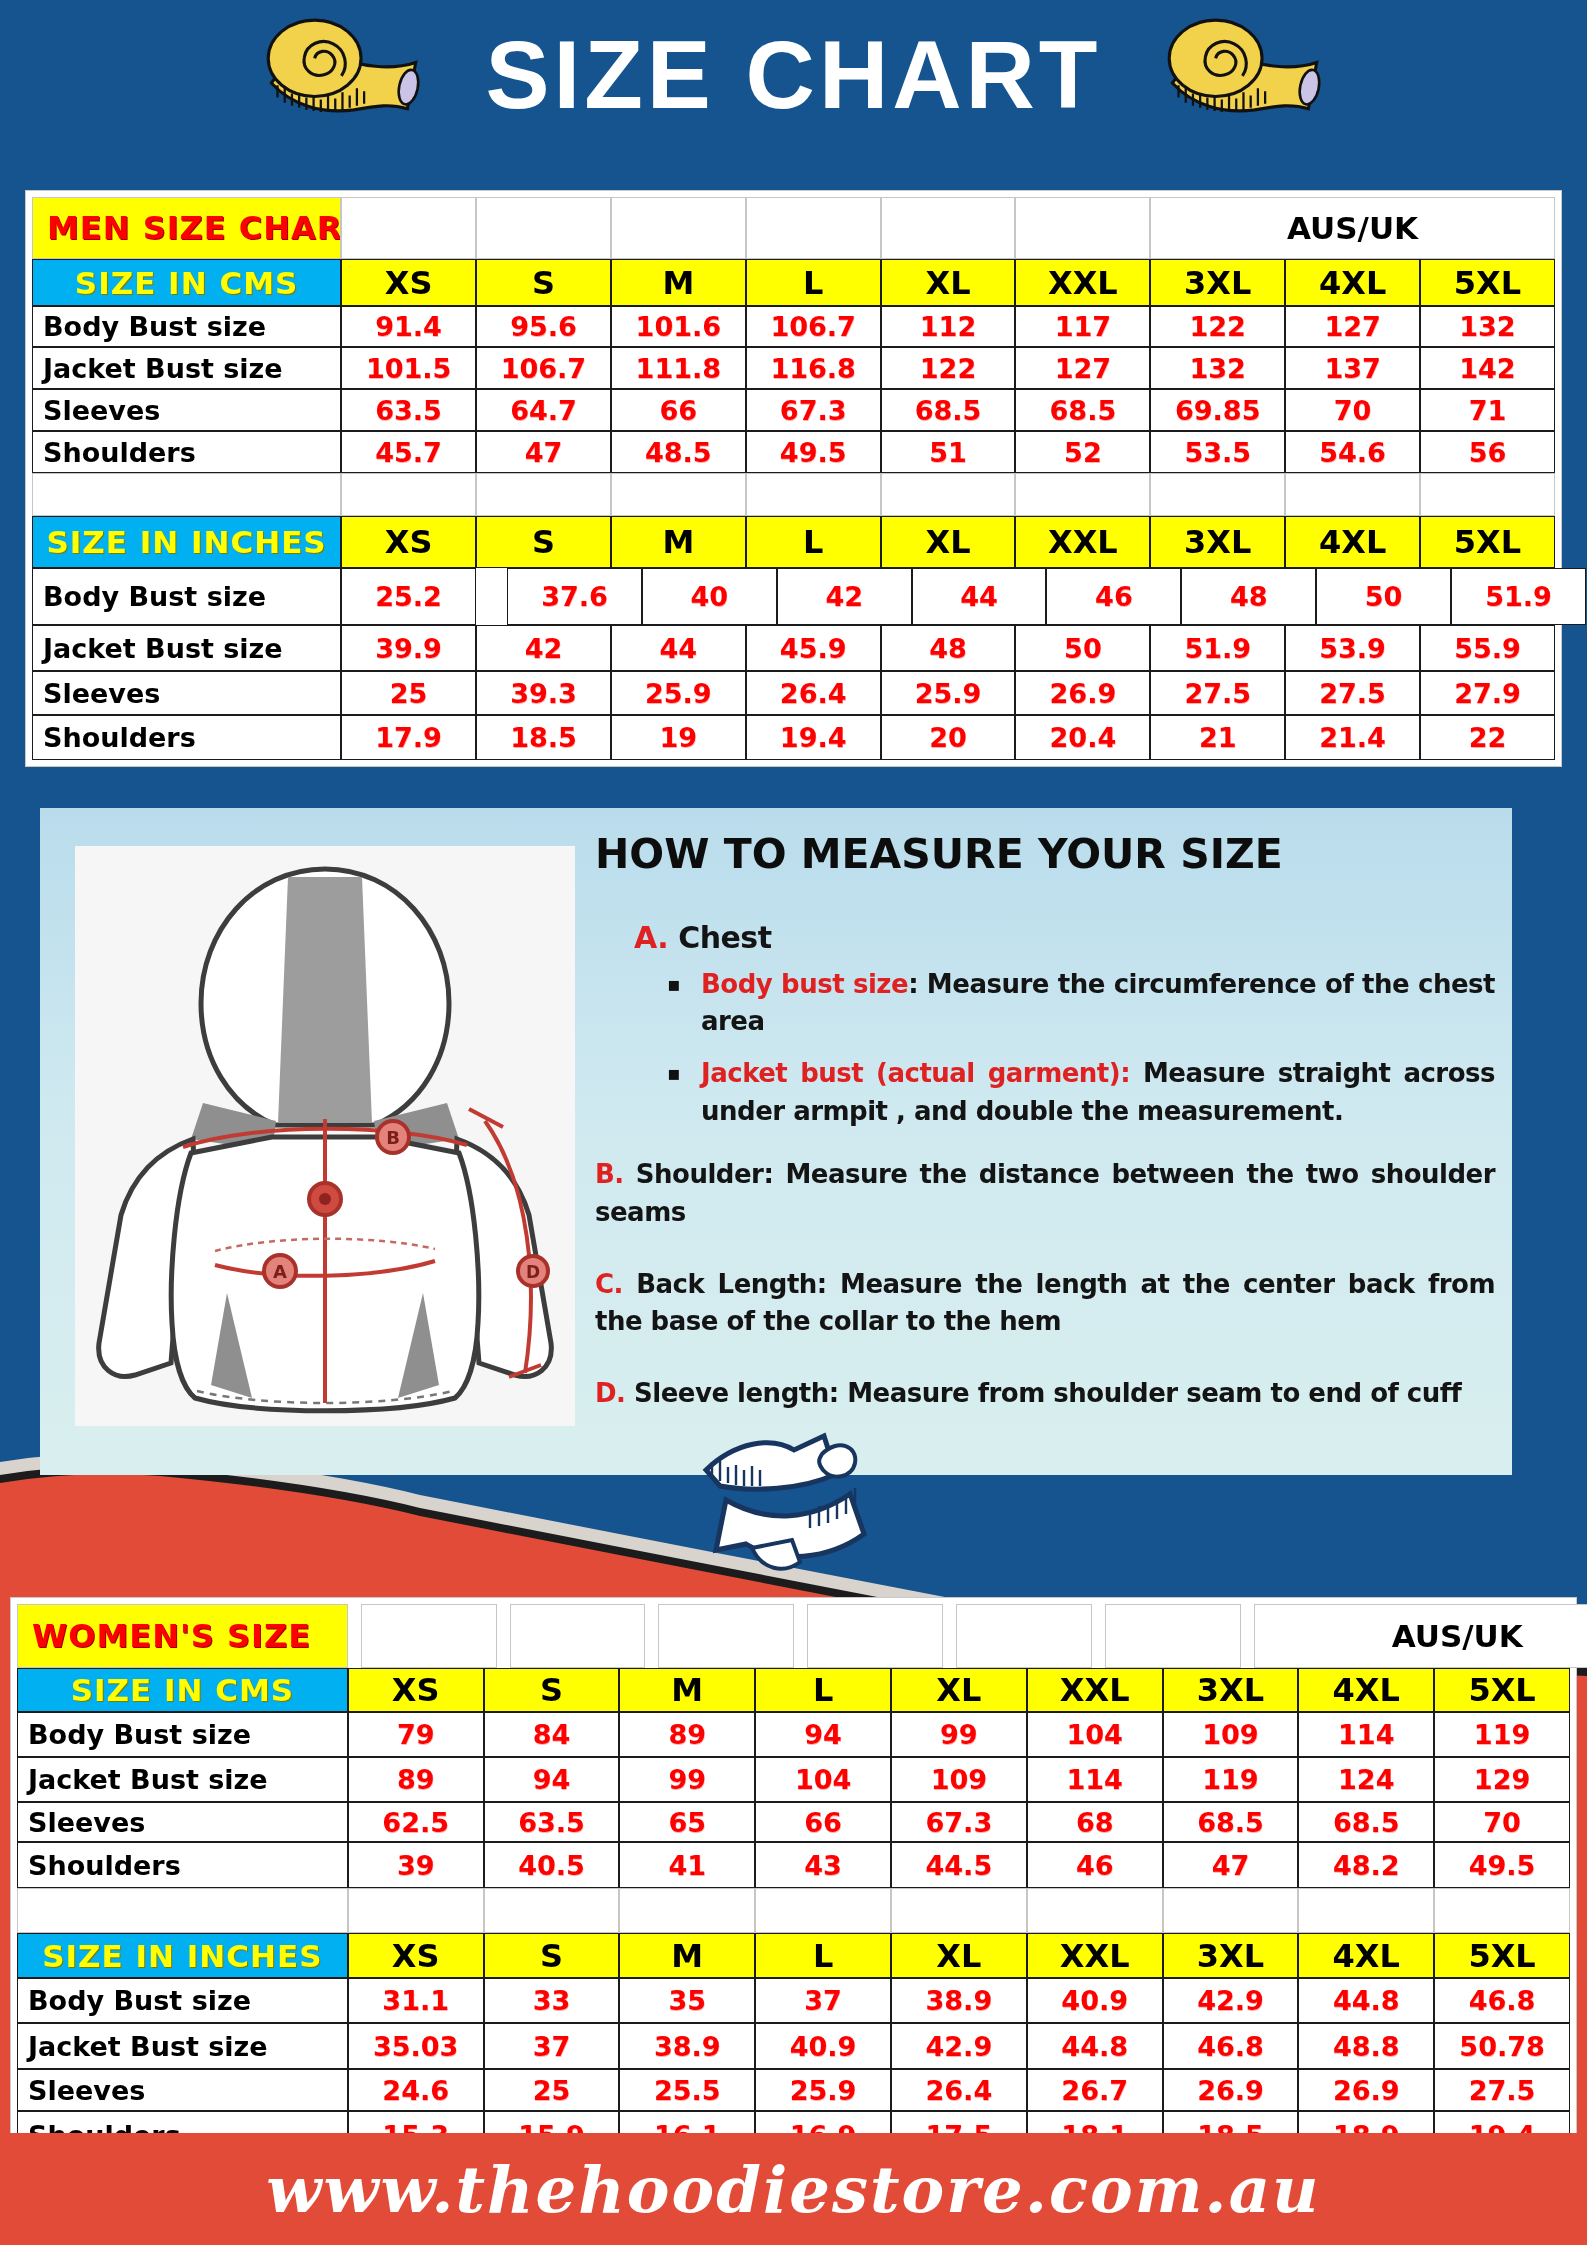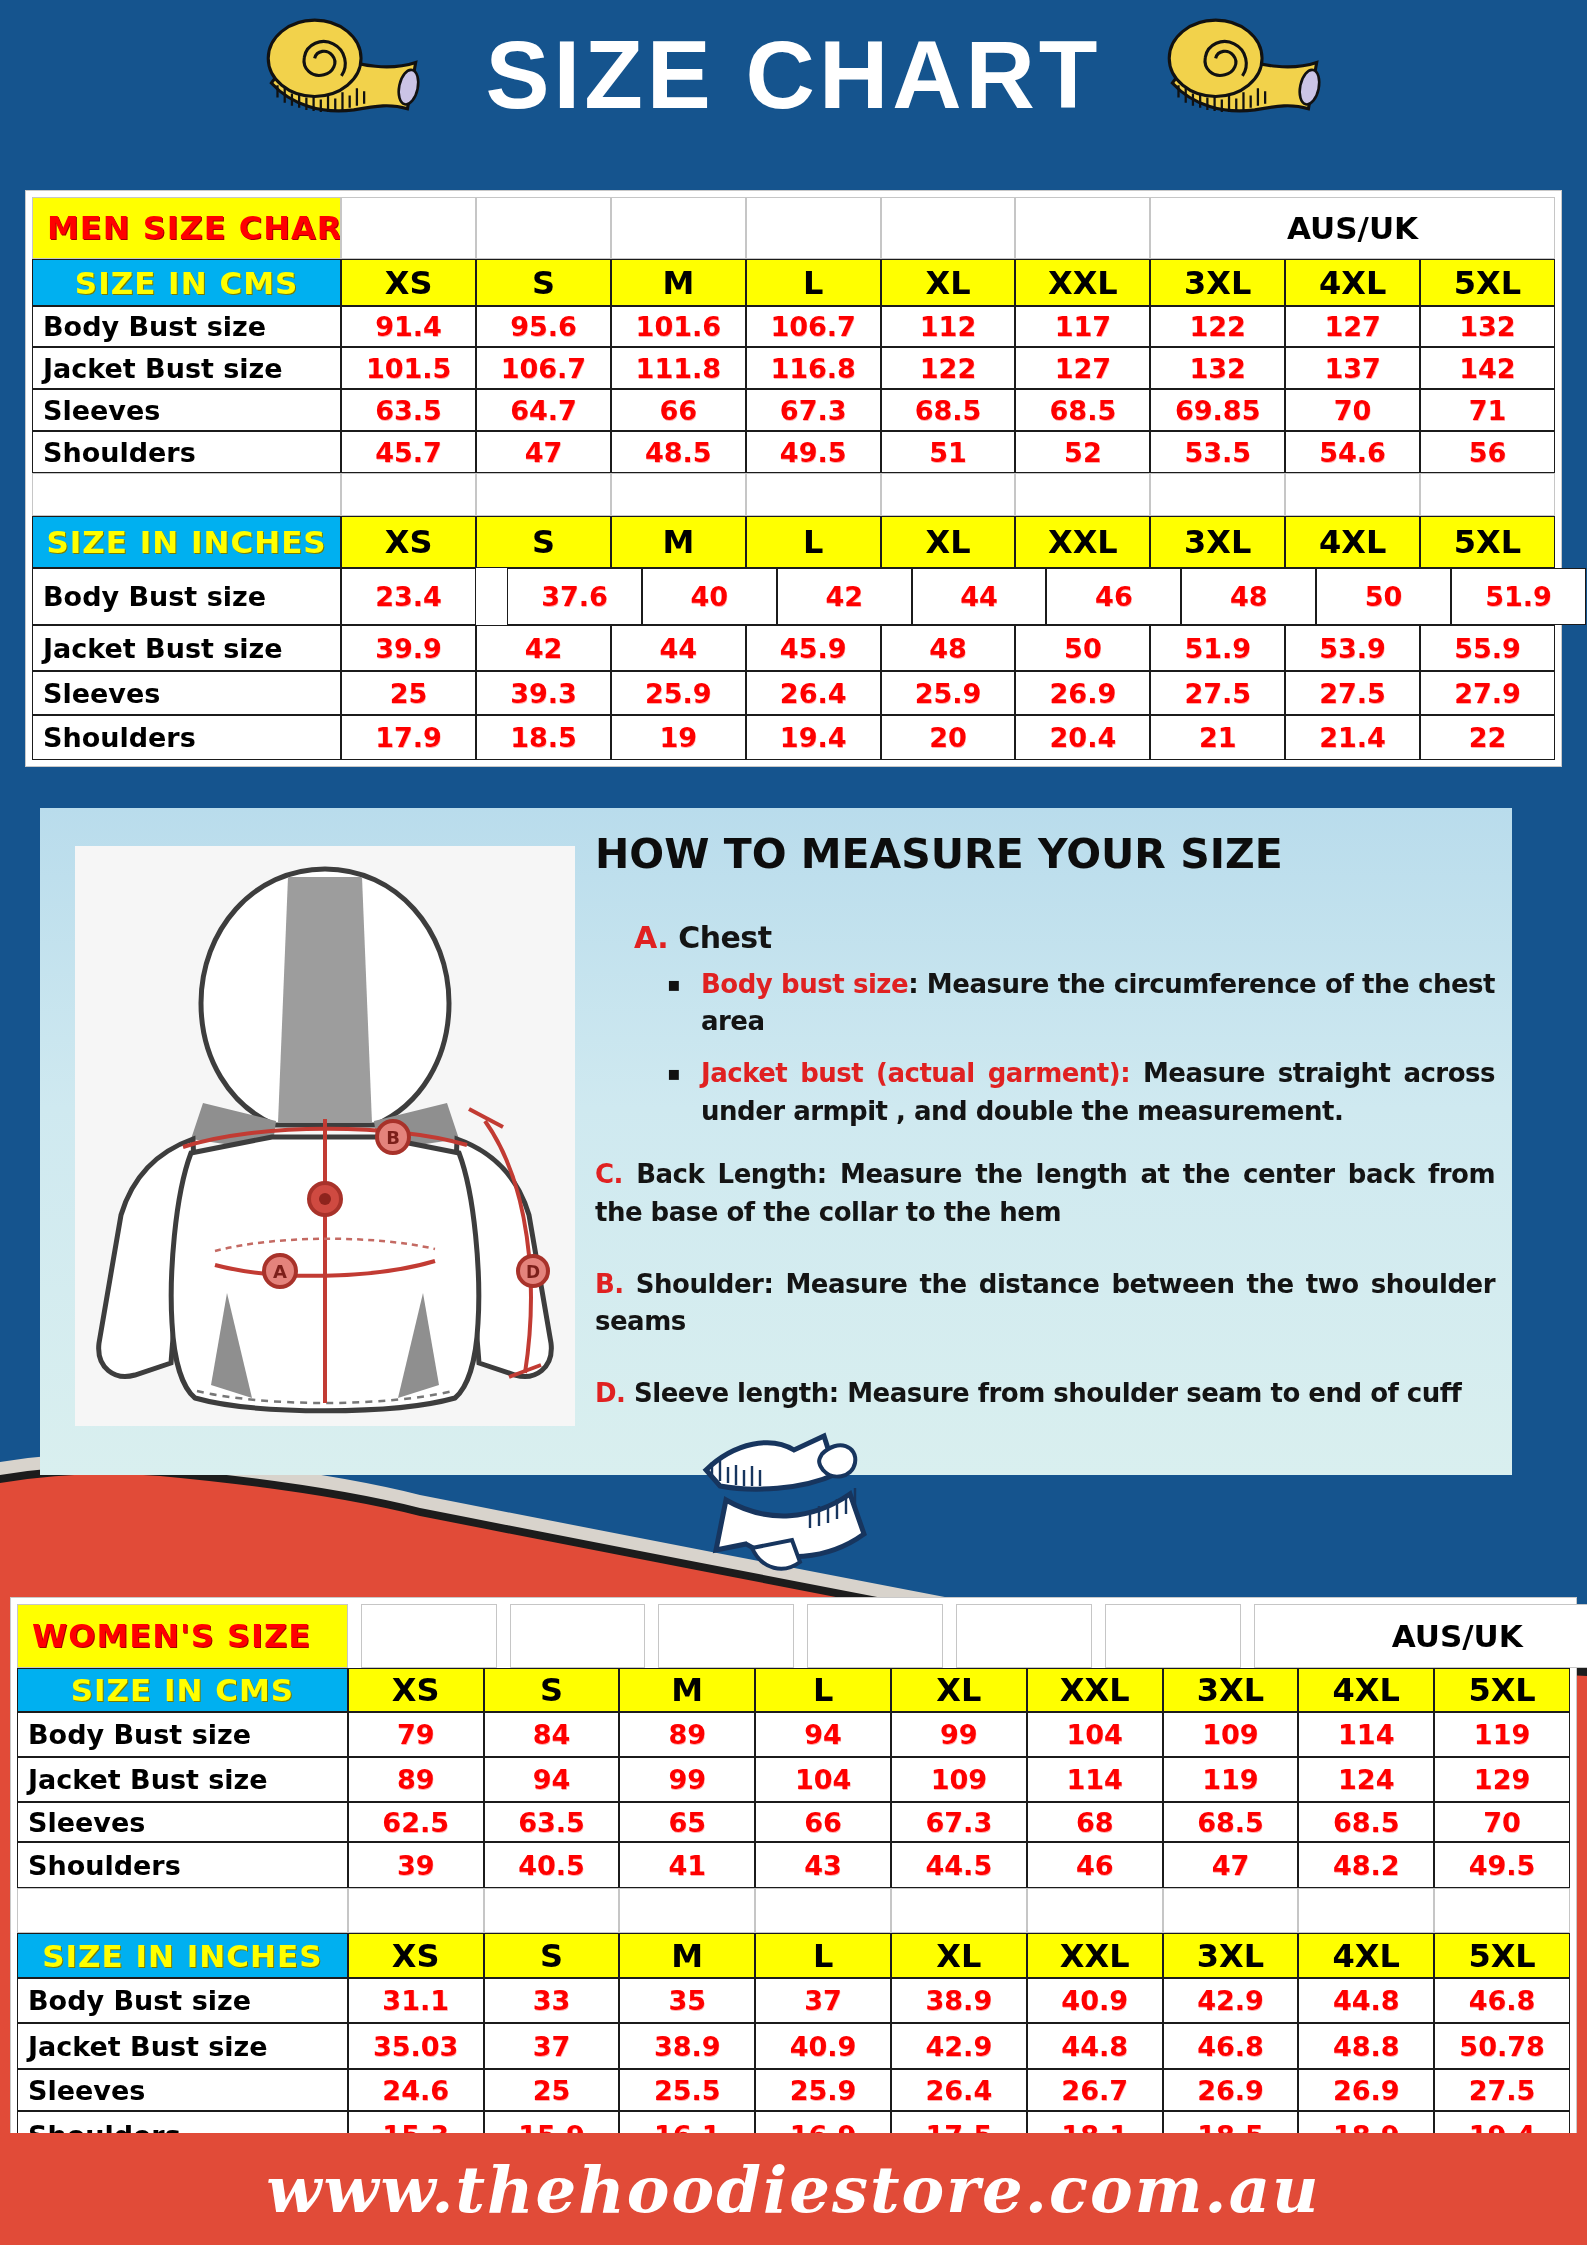--- a/index.html
+++ b/index.html
@@ -191,21 +191,21 @@
       <div class="cell size-cell" style="flex: 0 0 8.85556%; max-width: 8.85556%;">M</div>
       <div class="cell size-cell" style="flex: 0 0 8.85556%; max-width: 8.85556%;">L</div>
       <div class="cell size-cell" style="flex: 0 0 8.85556%; max-width: 8.85556%;">XL</div>
       <div class="cell size-cell" style="flex: 0 0 8.85556%; max-width: 8.85556%;">XXL</div>
       <div class="cell size-cell" style="flex: 0 0 8.85556%; max-width: 8.85556%;">3XL</div>
       <div class="cell size-cell" style="flex: 0 0 8.85556%; max-width: 8.85556%;">4XL</div>
       <div class="cell size-cell" style="flex: 0 0 8.85556%; max-width: 8.85556%;">5XL</div>
     </div>
     <div class="trow" style="height: 57px;">
       <div class="cell label-cell" style="flex: 0 0 20.3%; max-width: 20.3%;">Body Bust size</div>
-      <div class="cell value-cell" style="flex: 0 0 8.85556%; max-width: 8.85556%;">23.4</div>
+      <div class="cell value-cell" style="flex: 0 0 8.85556%; max-width: 8.85556%;">25.2</div>
       <div class="cell value-cell" style="flex: 0 0 8.85556%; max-width: 8.85556%; margin-left: 31px;">37.6</div>
       <div class="cell value-cell" style="flex: 0 0 8.85556%; max-width: 8.85556%;">40</div>
       <div class="cell value-cell" style="flex: 0 0 8.85556%; max-width: 8.85556%;">42</div>
       <div class="cell value-cell" style="flex: 0 0 8.85556%; max-width: 8.85556%;">44</div>
       <div class="cell value-cell" style="flex: 0 0 8.85556%; max-width: 8.85556%;">46</div>
       <div class="cell value-cell" style="flex: 0 0 8.85556%; max-width: 8.85556%;">48</div>
       <div class="cell value-cell" style="flex: 0 0 8.85556%; max-width: 8.85556%;">50</div>
       <div class="cell value-cell" style="flex: 0 0 8.85556%; max-width: 8.85556%;">51.9</div>
     </div>
     <div class="trow" style="height: 46px;">
@@ -301,26 +301,26 @@
           </span>
         </div>
         <div class="bullet">
           <span class="bmark">▪</span>
           <span class="btext">
             <span class="redlead">Jacket bust  (actual garment):</span><span> Measure straight across under armpit , and double the measurement.</span>
           </span>
         </div>
       </div>
       <div class="sec-line">
+        <span class="letter">B.</span>
+        <span>Shoulder:  Measure the distance between the two shoulder seams</span>
+      </div>
+      <div class="sec-line">
         <span class="letter">C.</span>
         <span>Back Length:  Measure the length at the center back from the base of the collar to the hem</span>
-      </div>
-      <div class="sec-line">
-        <span class="letter">B.</span>
-        <span>Shoulder:  Measure the distance between the two shoulder seams</span>
       </div>
       <div class="sec-line">
         <span class="letter">D.</span>
         <span>Sleeve length: Measure from shoulder seam to end of cuff</span>
       </div>
     </div>
   </div>
 </div>
 
 <div class="mid-tape">

